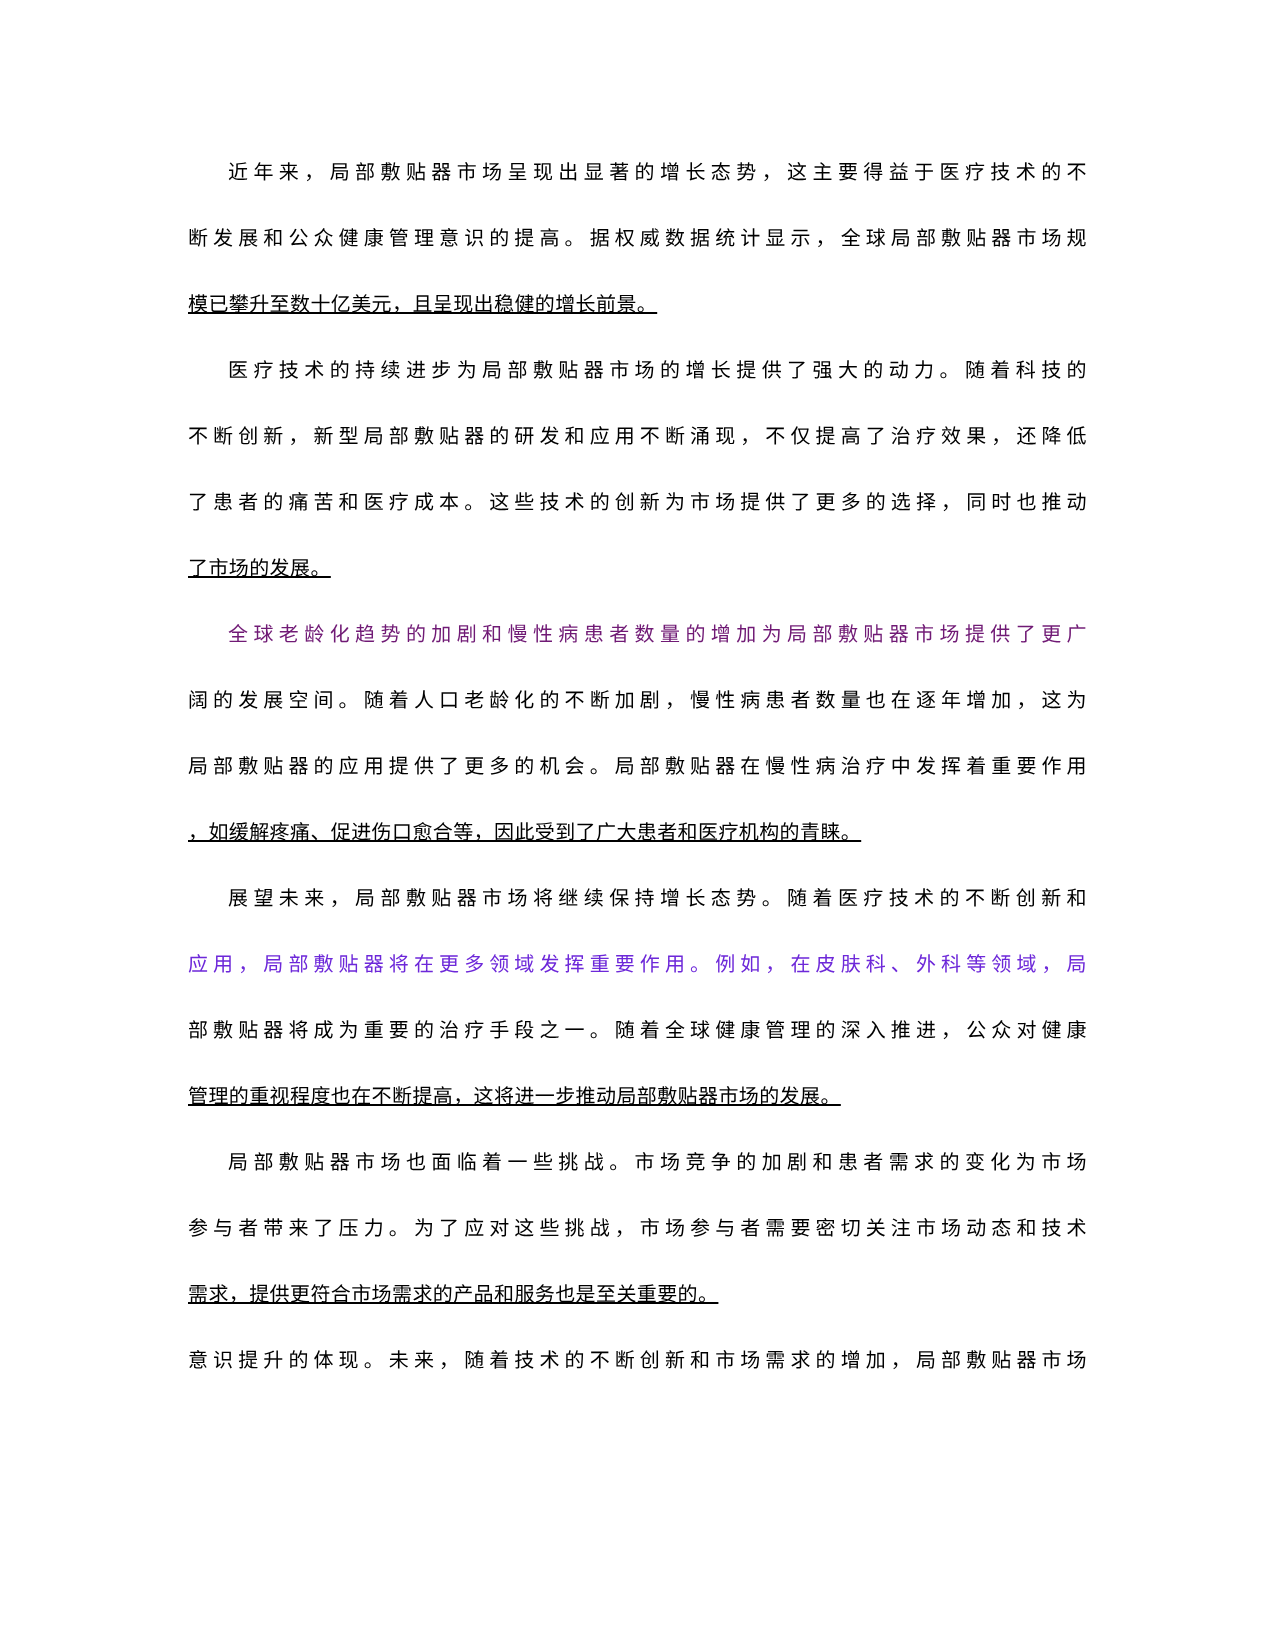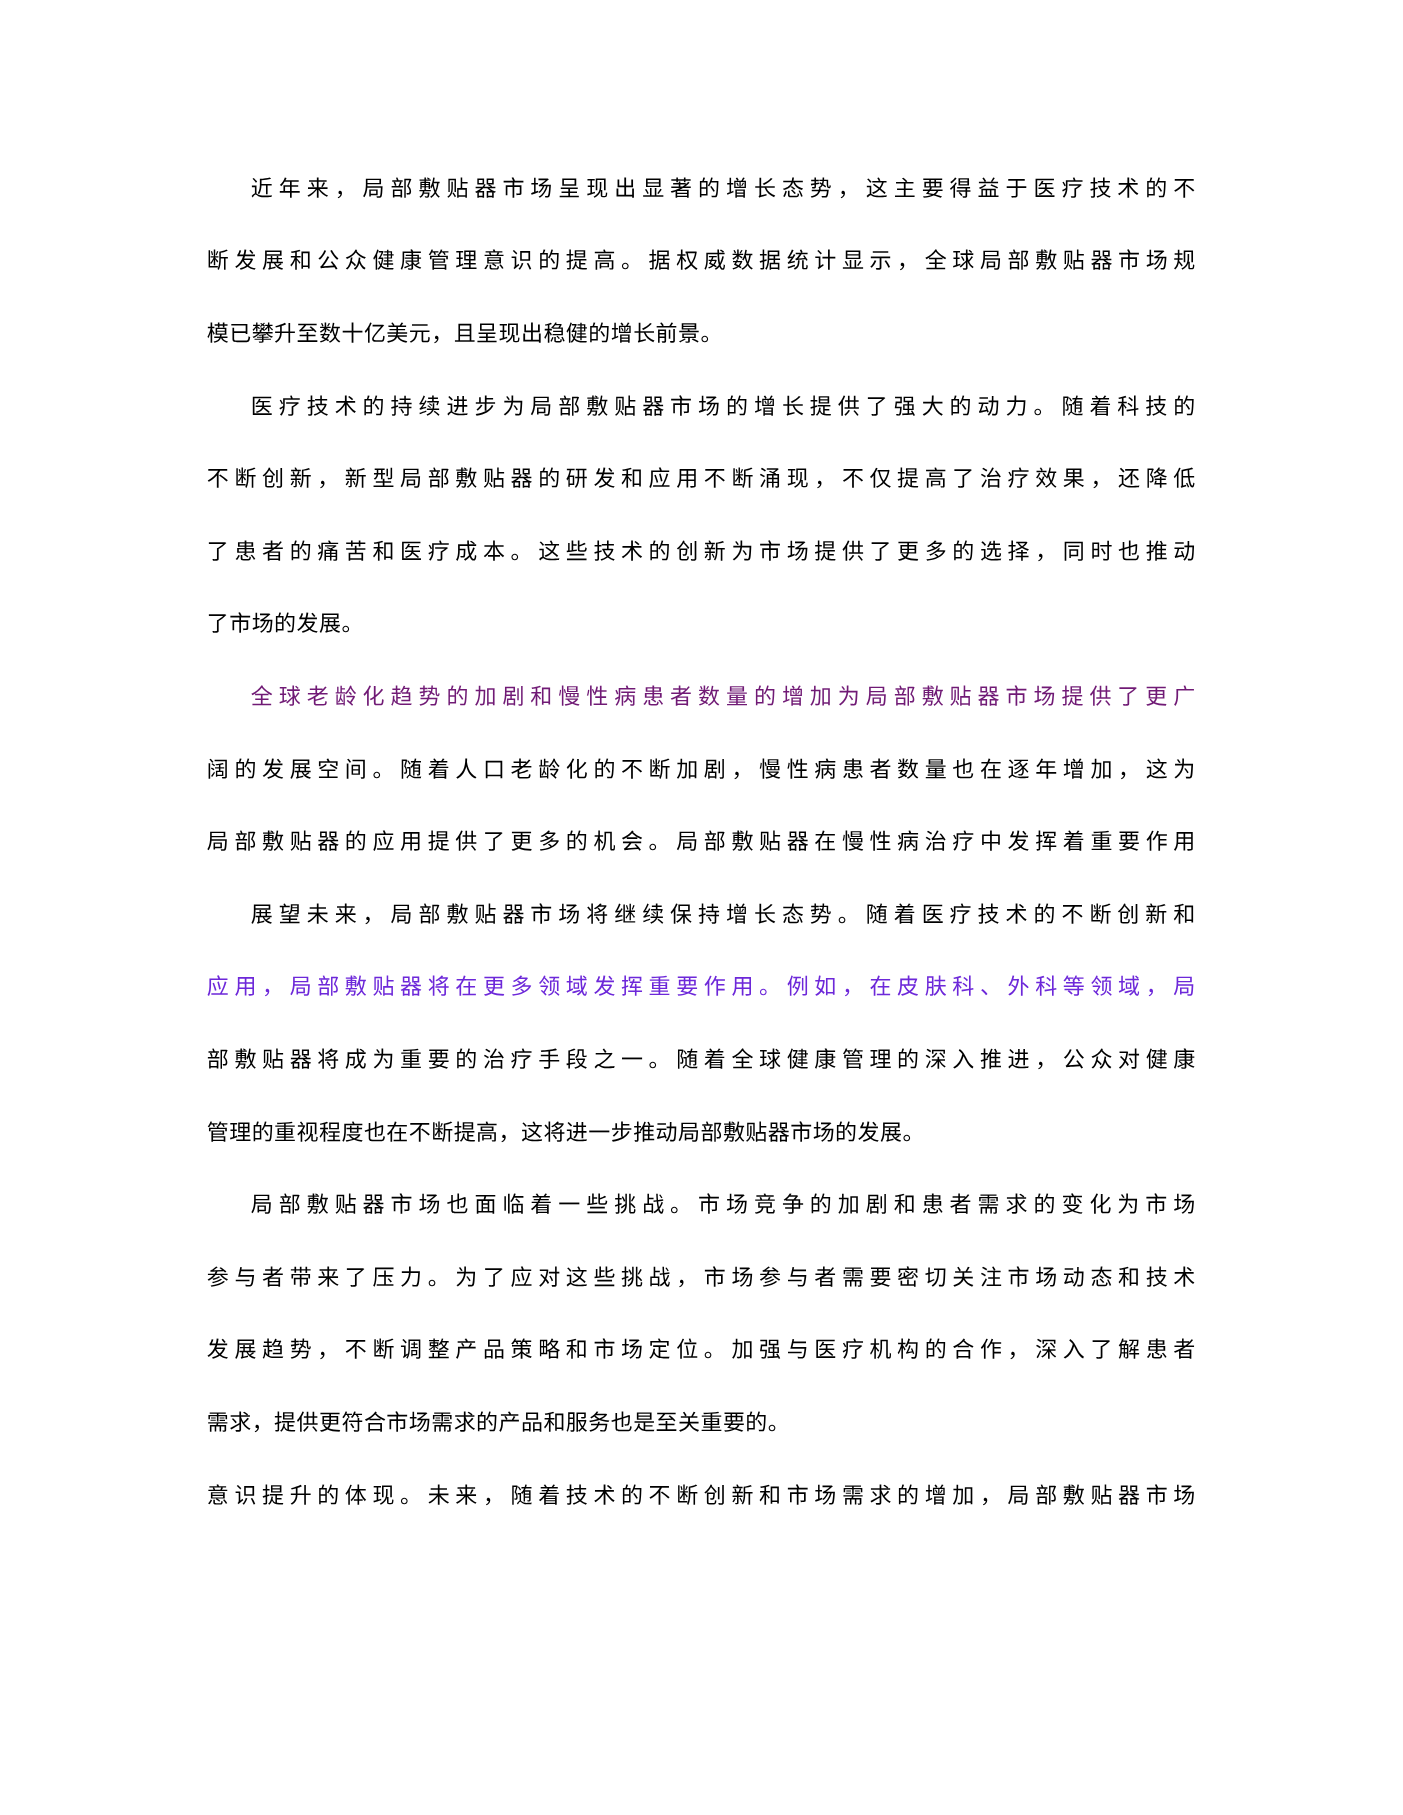--- a/index.html
+++ b/index.html
@@ -36,20 +36,21 @@
     text-align: justify;
     text-align-last: justify;
     font-kerning: none;
   }
   .line.first {
     text-indent: 2em;
   }
   .line.lastline {
     text-align: right;
     text-align-last: left;
+    text-decoration: underline;
   }
 </style>
 </head>
 <body style="background: rgb(255, 255, 255);">
 
 <div class="page">
   <div class="doc">
       <div class="paragraph">
         <div class="line first" style="color: rgb(0, 0, 0);">近年来，局部敷贴器市场呈现出显著的增长态势，这主要得益于医疗技术的不</div>
         <div class="line" style="color: rgb(0, 0, 0);">断发展和公众健康管理意识的提高。据权威数据统计显示，全球局部敷贴器市场规</div>
@@ -58,30 +59,30 @@
       <div class="paragraph">
         <div class="line first" style="color: rgb(0, 0, 0);">医疗技术的持续进步为局部敷贴器市场的增长提供了强大的动力。随着科技的</div>
         <div class="line" style="color: rgb(0, 0, 0);">不断创新，新型局部敷贴器的研发和应用不断涌现，不仅提高了治疗效果，还降低</div>
         <div class="line" style="color: rgb(0, 0, 0);">了患者的痛苦和医疗成本。这些技术的创新为市场提供了更多的选择，同时也推动</div>
         <div class="line lastline" style="color: rgb(0, 0, 0);">了市场的发展。</div>
       </div>
       <div class="paragraph">
         <div class="line first" style="color: #701a75;">全球老龄化趋势的加剧和慢性病患者数量的增加为局部敷贴器市场提供了更广</div>
         <div class="line" style="color: rgb(0, 0, 0);">阔的发展空间。随着人口老龄化的不断加剧，慢性病患者数量也在逐年增加，这为</div>
         <div class="line" style="color: rgb(0, 0, 0);">局部敷贴器的应用提供了更多的机会。局部敷贴器在慢性病治疗中发挥着重要作用</div>
+        <div class="line lastline" style="color: rgb(0, 0, 0);">，如缓解疼痛、促进伤口愈合等，因此受到了广大患者和医疗机构的青睐。</div>
       </div>
       <div class="paragraph">
         <div class="line first" style="color: rgb(0, 0, 0);">展望未来，局部敷贴器市场将继续保持增长态势。随着医疗技术的不断创新和</div>
         <div class="line" style="color: #6d28d9;">应用，局部敷贴器将在更多领域发挥重要作用。例如，在皮肤科、外科等领域，局</div>
         <div class="line" style="color: rgb(0, 0, 0);">部敷贴器将成为重要的治疗手段之一。随着全球健康管理的深入推进，公众对健康</div>
         <div class="line lastline" style="color: rgb(0, 0, 0);">管理的重视程度也在不断提高，这将进一步推动局部敷贴器市场的发展。</div>
       </div>
       <div class="paragraph">
         <div class="line first" style="color: rgb(0, 0, 0);">局部敷贴器市场也面临着一些挑战。市场竞争的加剧和患者需求的变化为市场</div>
         <div class="line" style="color: rgb(0, 0, 0);">参与者带来了压力。为了应对这些挑战，市场参与者需要密切关注市场动态和技术</div>
-        <div class="line" style="color: rgb(0, 0, 0);">发展趋势，不断调整产品策略和市场定位。加强与医疗机构的合作，深入了解患者</div>
         <div class="line lastline" style="color: rgb(0, 0, 0);">需求，提供更符合市场需求的产品和服务也是至关重要的。</div>
       </div>
       <div class="paragraph">
         <div class="line" style="color: rgb(0, 0, 0);">意识提升的体现。未来，随着技术的不断创新和市场需求的增加，局部敷贴器市场</div>
       </div>
     </div>
 </div>
 
 </body></html>

